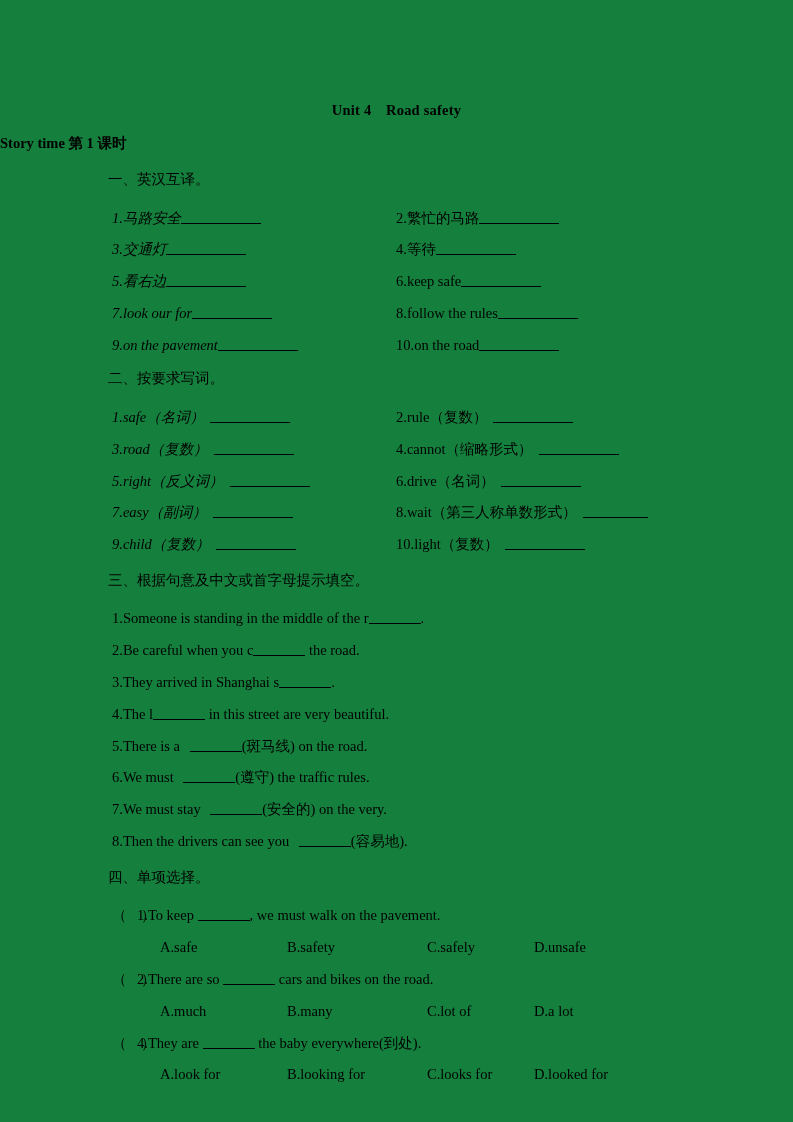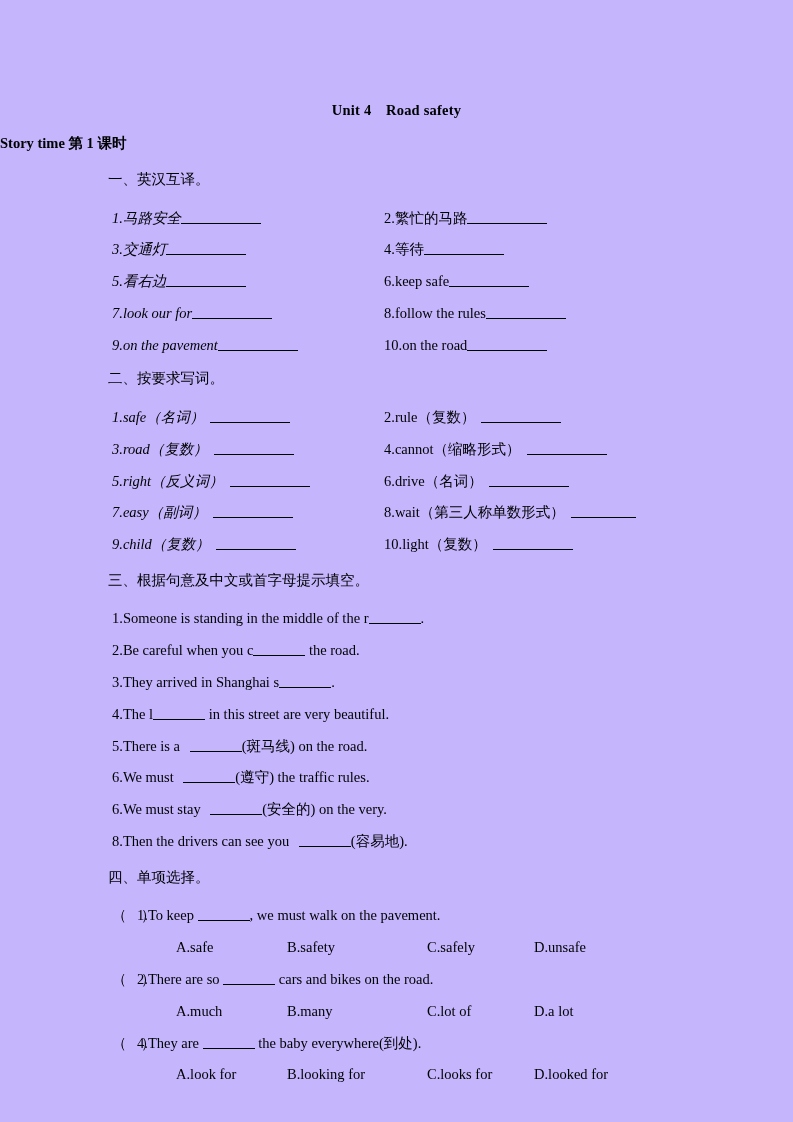--- a/index.html
+++ b/index.html
@@ -10,21 +10,21 @@
   }
   body {
     font-family: "Liberation Serif", "DejaVu Serif", serif;
     color: #000000;
   }
   .page {
     position: relative;
     width: 793px;
     height: 1122px;
     margin: 0 auto;
-    background: #c4b5fd;
+    background: #15803d;
     overflow: hidden;
   }
   .content {
     position: absolute;
     left: 0;
     top: 0;
     width: 793px;
   }
 
   
@@ -63,21 +63,21 @@
     white-space: nowrap;
   }
   .col-left {
     position: absolute;
     left: 112px;
     top: 0;
     font-style: italic;
   }
   .col-right {
     position: absolute;
-    left: 384px;
+    left: 396px;
     top: 0;
   }
   .single {
     position: absolute;
     left: 112px;
     top: 0;
   }
 
   
   .blank {
@@ -111,21 +111,21 @@
     top: 0;
   }
   .mc-options {
     position: relative;
     height: 31.8px;
     font-size: 14.5px;
     line-height: 31.8px;
     white-space: nowrap;
   }
   .opt { position: absolute; top: 0; }
-  .opt-a { left: 176px; }
+  .opt-a { left: 160px; }
   .opt-b { left: 287px; }
   .opt-c { left: 427px; }
   .opt-d { left: 534px; }
 
   
   .gap-head { height: 22px; }
   .gap-sec  { height: 16px; }
 </style>
 </head>
 <body>
@@ -201,21 +201,21 @@
   <div class="row">
     <span class="single"><span>4.The l</span><span class="blank w52"></span><span> in this street are very beautiful.</span></span>
   </div>
   <div class="row">
     <span class="single"><span>5.There is a </span><span class="blank w52 sp"></span><span>(斑马线) on the road.</span></span>
   </div>
   <div class="row">
     <span class="single"><span>6.We must </span><span class="blank w52 sp"></span><span>(遵守) the traffic rules.</span></span>
   </div>
   <div class="row">
-    <span class="single"><span>6.We must stay </span><span class="blank w52 sp"></span><span>(安全的) on the very.</span></span>
+    <span class="single"><span>7.We must stay </span><span class="blank w52 sp"></span><span>(安全的) on the very.</span></span>
   </div>
   <div class="row">
     <span class="single"><span>8.Then the drivers can see you </span><span class="blank w52 sp"></span><span>(容易地).</span></span>
   </div>
 
   <div class="section-heading" style="padding-top:12px;">四、单项选择。</div>
   <div class="gap-sec"></div>
 
   <div class="mc-stem">
     <span class="mc-paren">（　）</span>

